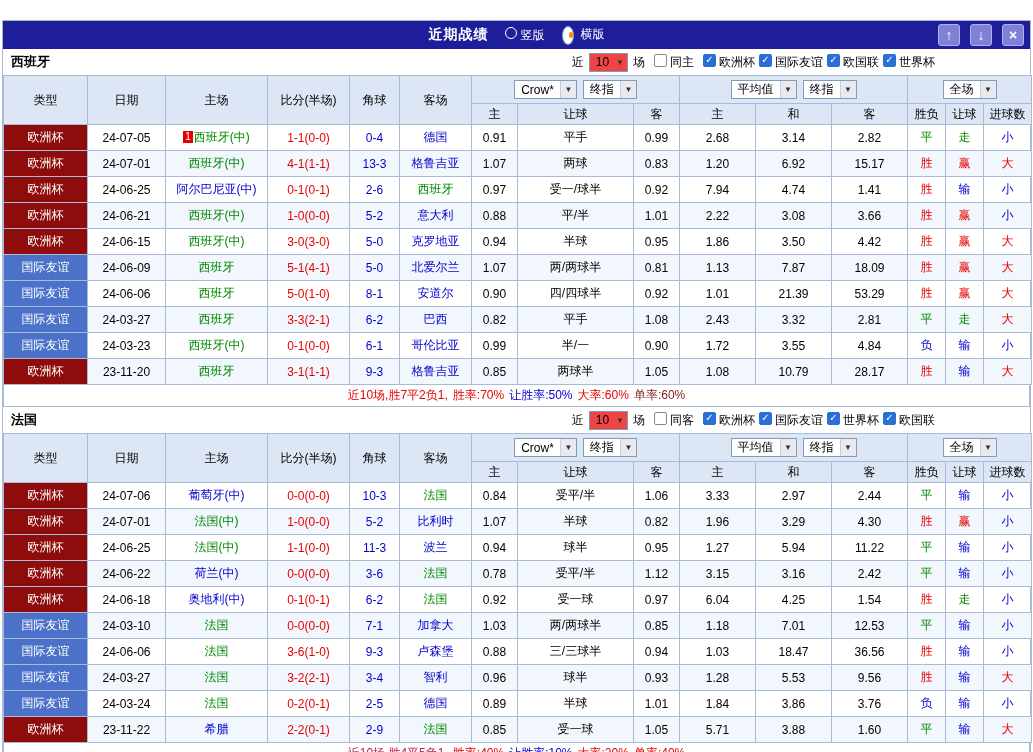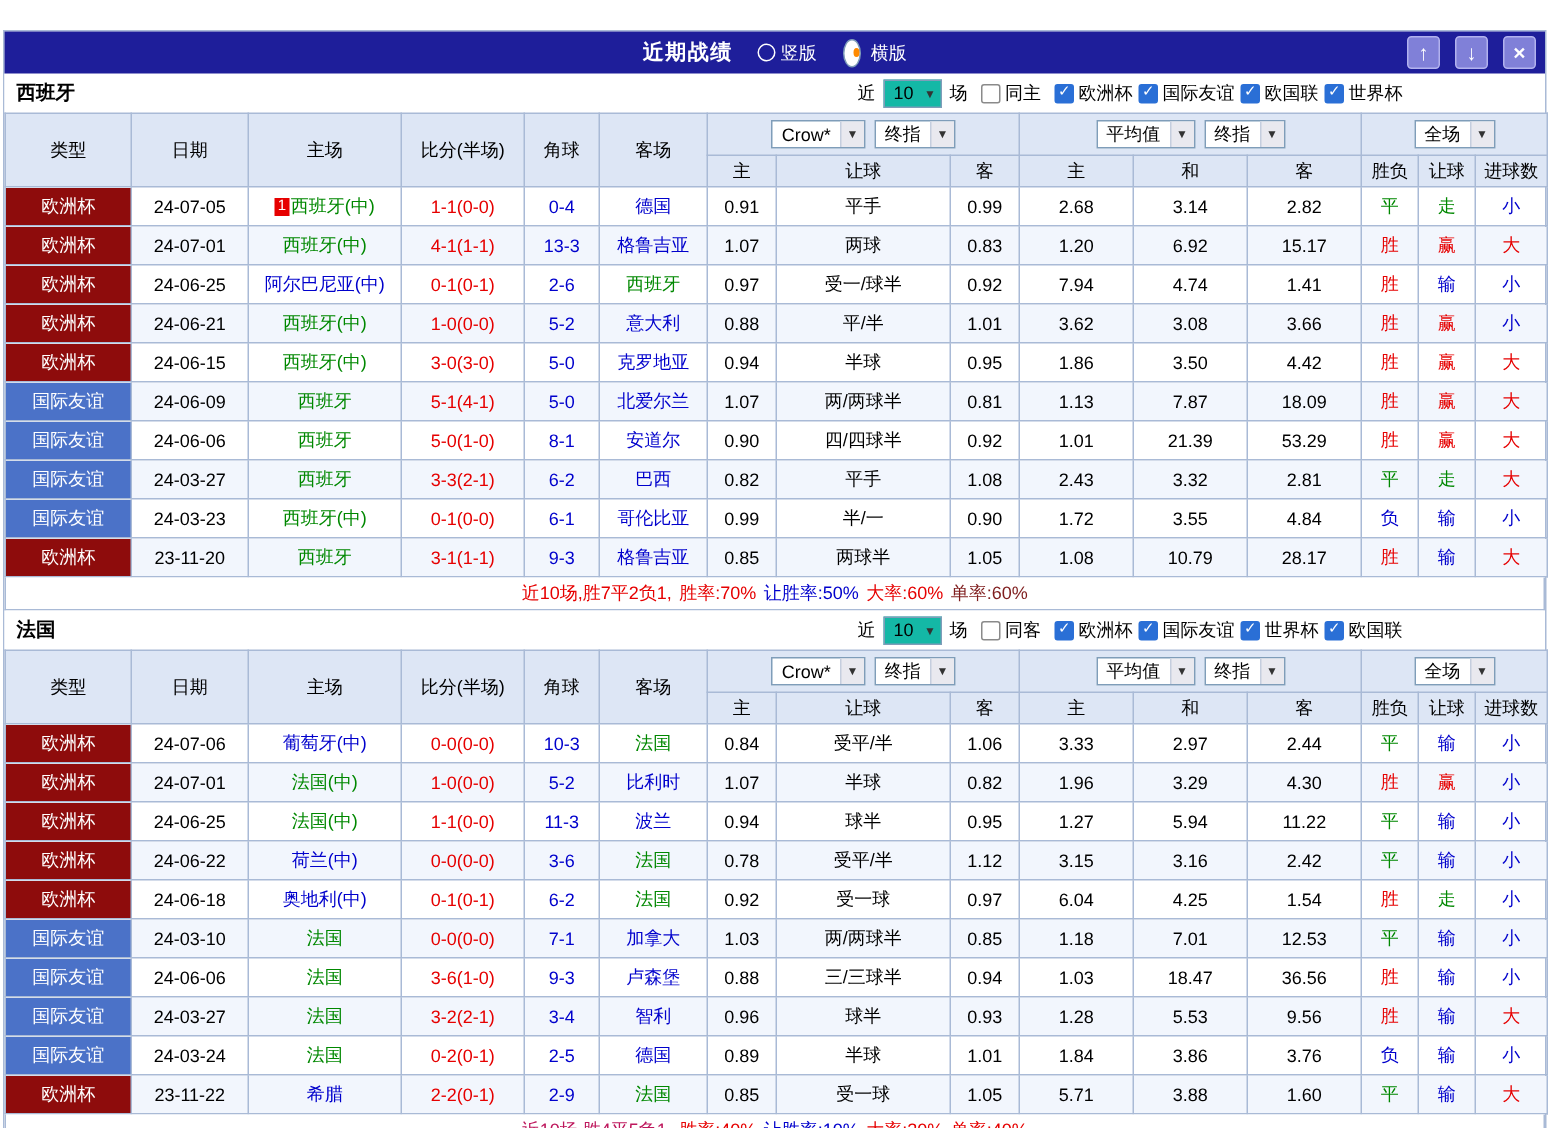--- a/index.html
+++ b/index.html
@@ -4,38 +4,38 @@
 <style>
   * { margin:0; padding:0; box-sizing:border-box; }
   html,body { background:#fff; }
   body { font-family:"Liberation Sans","DejaVu Sans",sans-serif; font-size:12px; color:#000; }
   .page { width:1029px; margin:20px auto 0 2px; border:1px solid var(--grid); background:#fff; }
 
   
   .topbar { height:28px; background:var(--topbar); position:relative; display:flex; align-items:center; justify-content:center; color:#fff; }
   .topbar-title { font-weight:bold; font-size:14px; margin-right:16px; letter-spacing:1px; }
   .radio-host { display:flex; align-items:center; gap:14px; }
-  .radio-wrap { display:inline-flex; align-items:center; gap:4px; cursor:pointer; }
+  .radio-wrap { display:inline-flex; align-items:flex-start; gap:4px; cursor:pointer; }
   .radio { width:12px; height:12px; border:1px solid #fff; border-radius:50%; display:inline-flex; align-items:center; justify-content:center; }
   .radio.sel { background:#fff; }
   .radio .dot { width:6px; height:6px; border-radius:50%; }
   .radio.sel .dot { background:var(--orange); }
   .radio-label { font-size:12px; color:#fff; }
   .topbar-buttons { position:absolute; right:6px; top:3px; display:flex; gap:10px; }
   .tb-btn { width:22px; height:22px; background:var(--btn); border:1px solid var(--btnborder); border-radius:3px; color:#fff; display:flex; align-items:center; justify-content:center; font-size:14px; font-weight:bold; cursor:pointer; }
 
   
   .section-head { height:26px; display:flex; align-items:center; background:#fff; }
   .section-name { font-weight:bold; font-size:13px; padding-left:8px; }
   .filter { margin-left:auto; display:flex; align-items:center; gap:5px; padding-right:95px; }
-  .count-select { border:1px solid #7f9db9; background:#14b8a6; display:inline-flex; align-items:center; height:19px; padding:0 3px 0 6px; gap:7px; cursor:pointer; }
+  .count-select { border:1px solid #7f9db9; background:#ef4444; display:inline-flex; align-items:center; height:19px; padding:0 3px 0 6px; gap:7px; cursor:pointer; }
   .count-select .arr { font-size:8px; color:#333; }
   .cb { width:13px; height:13px; border:1px solid #8a8a8a; border-radius:2px; background:#fff; display:inline-flex; align-items:center; justify-content:center; font-size:10px; line-height:1; }
   .cb.checked { background:#2a6fd6; border-color:#2a6fd6; color:#fff; }
-  .cb-wrap { display:inline-flex; align-items:center; gap:3px; margin-left:4px; cursor:pointer; }
+  .cb-wrap { display:inline-flex; align-items:flex-start; gap:3px; margin-left:4px; cursor:pointer; }
   .comps { display:inline-flex; align-items:center; }
 
   
   table { width:100%; border-collapse:collapse; table-layout:fixed; }
   th,td { border:1px solid var(--grid); text-align:center; overflow:hidden; white-space:nowrap; font-size:12px; }
   thead th { background:var(--headerbg); font-weight:normal; color:#000; }
   thead tr.h1 th { height:28px; }
   thead tr.h2 th { height:21px; }
   tbody td { height:26px; }
   tbody tr:nth-child(even) td { background:var(--rowalt); }
@@ -235,21 +235,21 @@
             <tr>
               <td class="type-cell" style="background: rgb(142, 12, 12);">欧洲杯</td>
               <td>24-06-21</td>
               <td class="team-green">西班牙(中)</td>
               <td class="score">1-0(0-0)</td>
               <td class="corner">5-2</td>
               <td class="team-navy">意大利</td>
               <td>0.88</td>
               <td>平/半</td>
               <td>1.01</td>
-              <td>3.62</td>
+              <td>2.22</td>
               <td>3.08</td>
               <td>3.66</td>
               <td class="c-red">胜</td>
               <td class="c-red">赢</td>
               <td class="c-navy">小</td>
             </tr>
             <tr>
               <td class="type-cell" style="background: rgb(142, 12, 12);">欧洲杯</td>
               <td>24-06-15</td>
               <td class="team-green">西班牙(中)</td>

